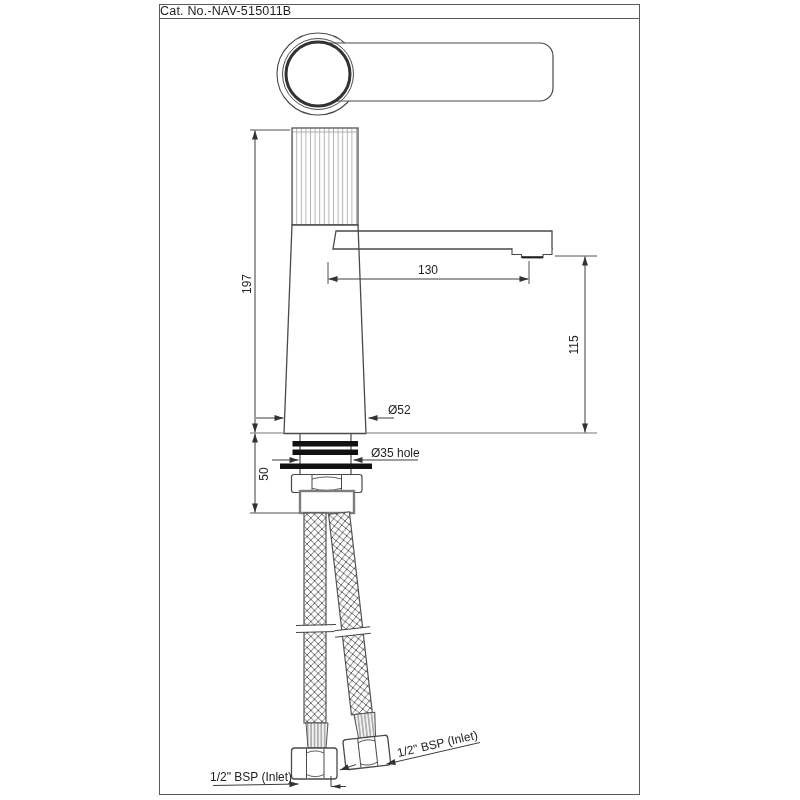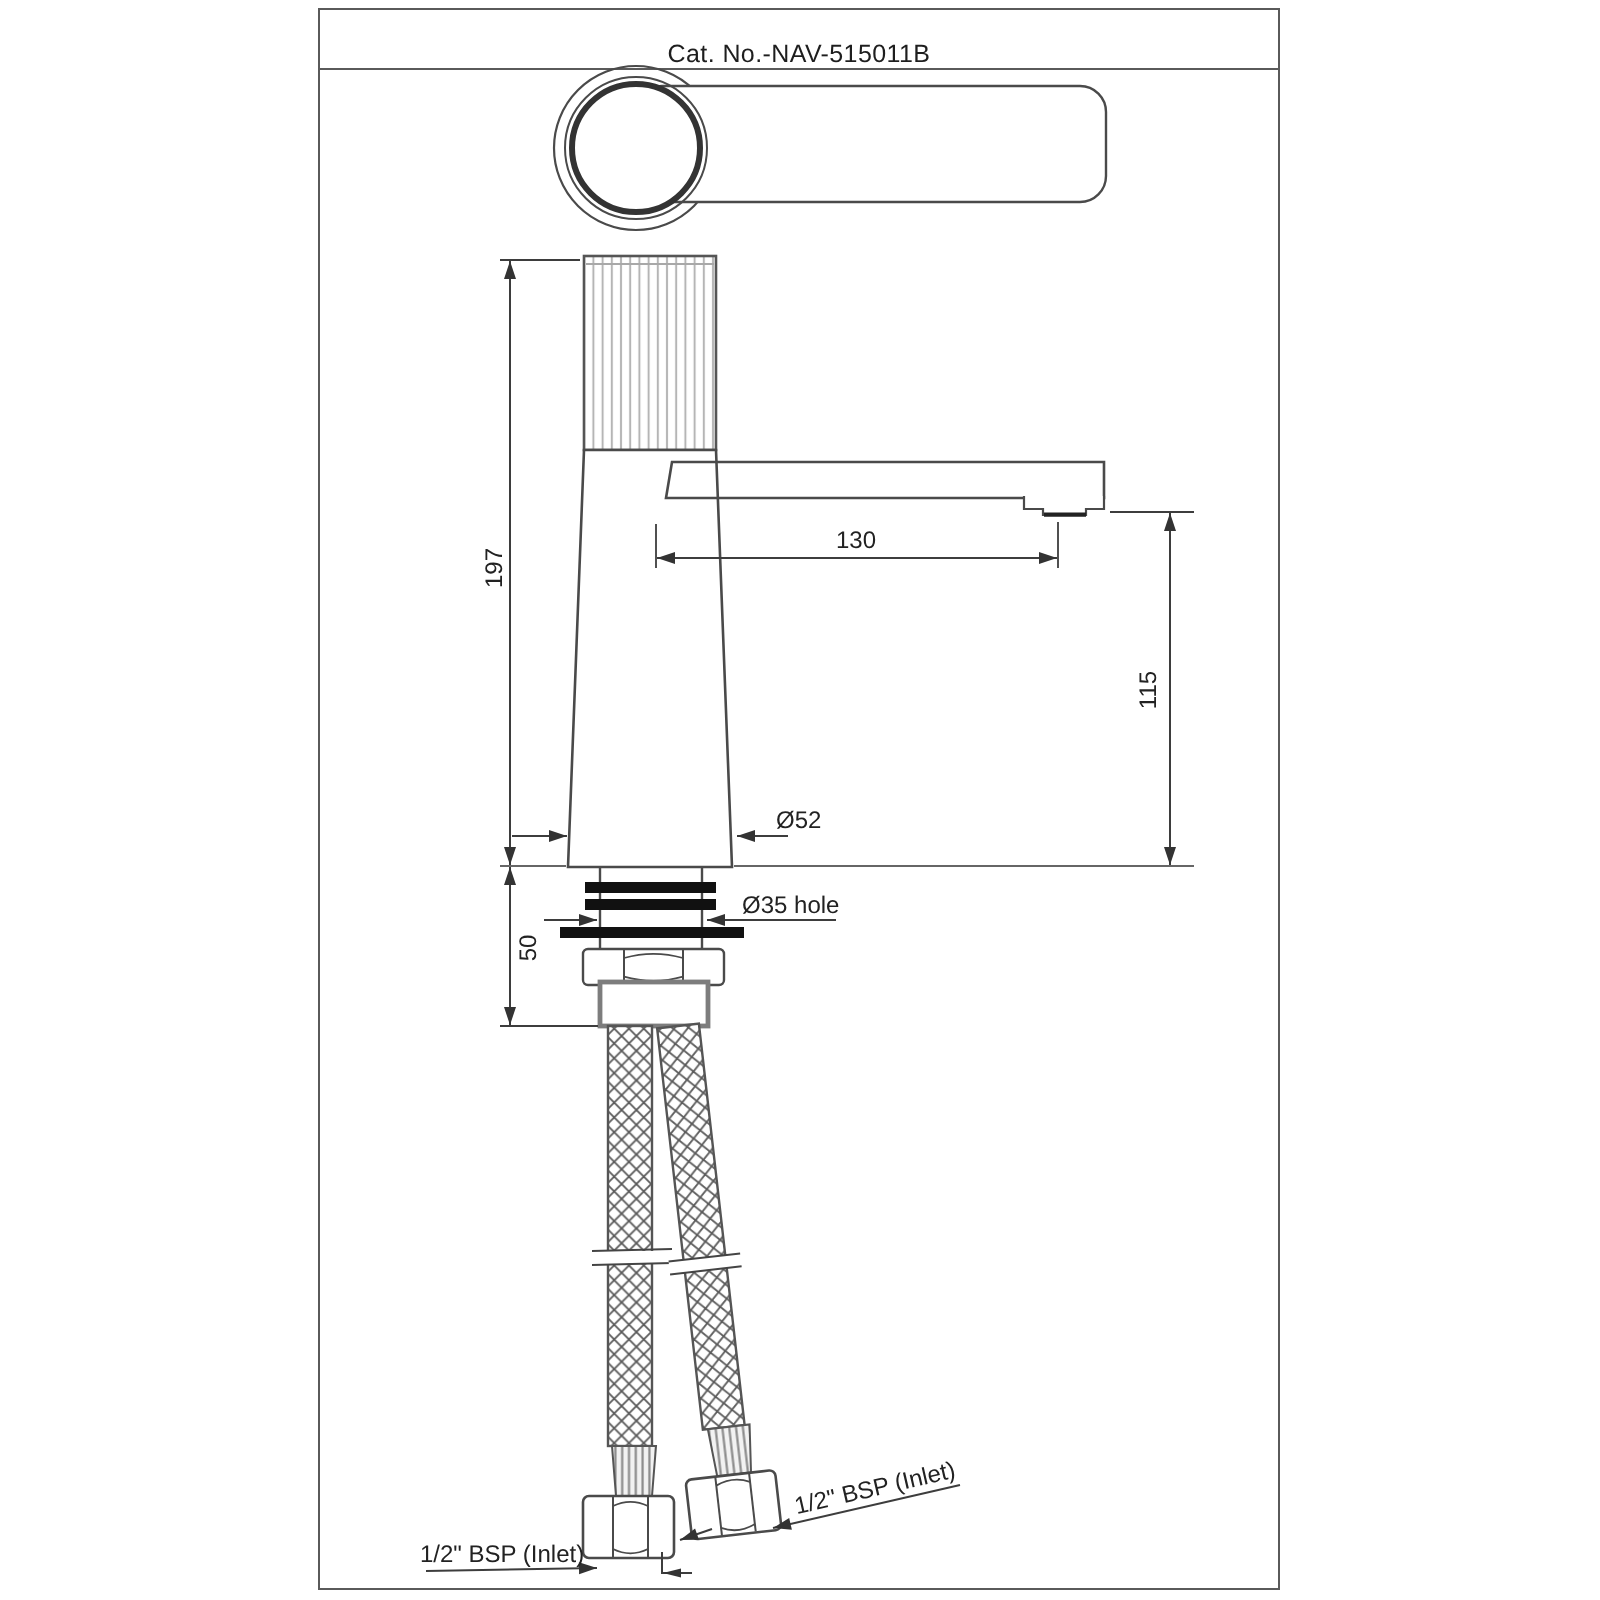--- a/index.html
+++ b/index.html
@@ -1,21 +1,21 @@
 <!DOCTYPE html>
 <html><head>
 <meta charset="utf-8">
 <style>
   html,body{margin:0;padding:0;background:#ffffff;}
   #stage{position:relative;width:800px;height:800px;background:#ffffff;overflow:hidden;
          font-family:"Liberation Sans",sans-serif;}
   #drawing-frame{position:absolute;left:159px;top:4px;width:481px;height:791px;
          border:1.5px solid #5a5a5a;box-sizing:border-box;}
   #title-bar{height:13px;border-bottom:1.5px solid #5a5a5a;display:flex;
-         align-items:center;justify-content:center;margin-top:16px;}
+         align-items:center;}
   #title-bar .t{font-size:12.5px;line-height:13px;color:#1e1e1e;letter-spacing:0.2px;}
   svg{position:absolute;left:0;top:0;}
   text{font-family:"Liberation Sans",sans-serif;fill:#222;}
   .dimtxt{font-size:12px;}
 </style>
 </head>
 <body>
 
 <div id="stage">
 

